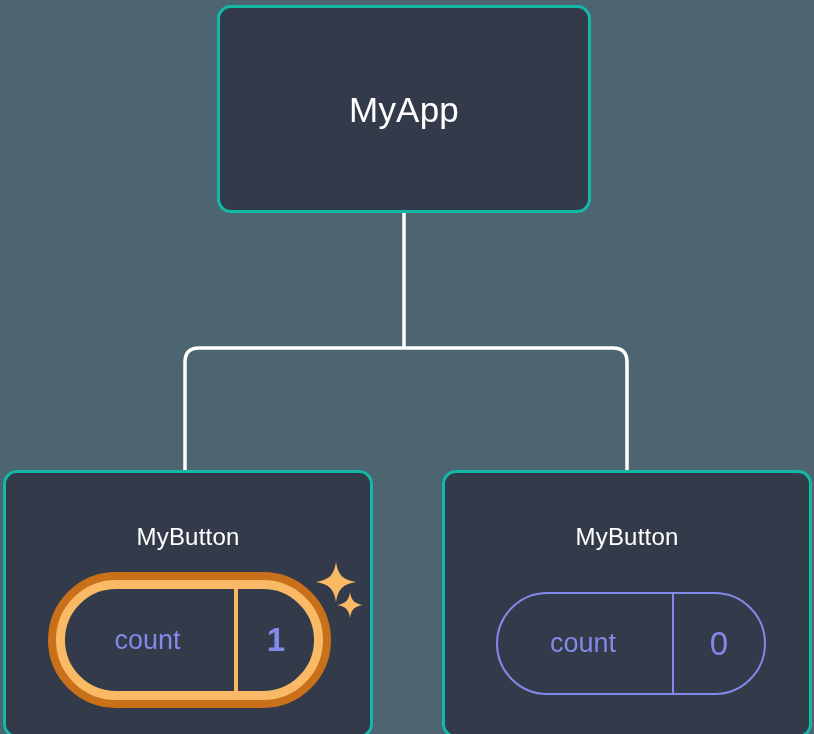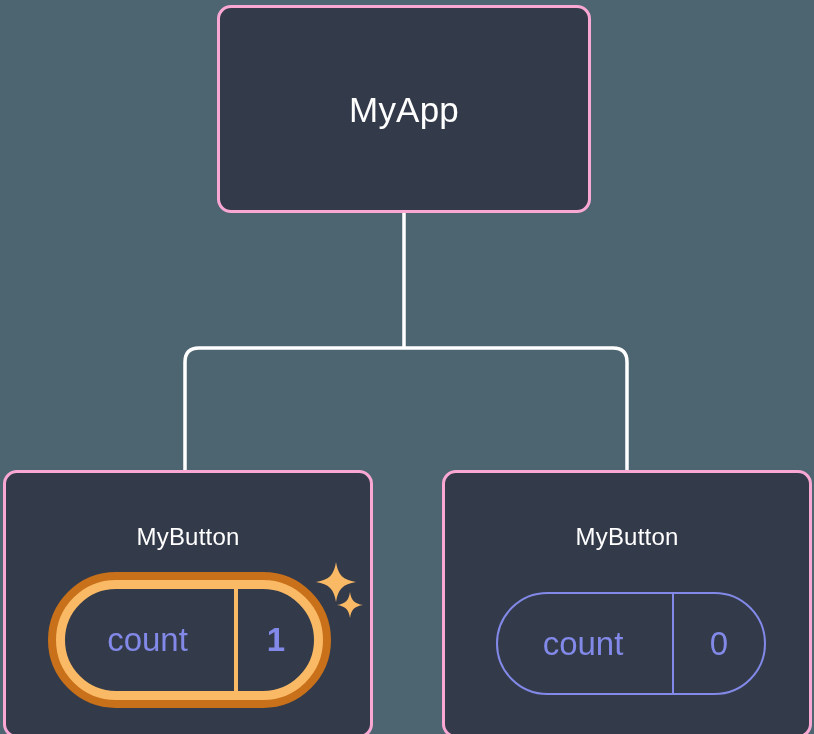--- a/index.html
+++ b/index.html
@@ -24,21 +24,21 @@
     top: 0;
     width: 814px;
     height: 734px;
   }
 
   
   .node {
     position: absolute;
     box-sizing: border-box;
     background: #333a49;
-    border: 3px solid #f9a8d4;
+    border: 3px solid #14b8a6;
     border-radius: 14px;
     z-index: 2;
   }
   .node-root {
     left: 217px;
     top: 5px;
     width: 374px;
     height: 208px;
   }
   .node-child-left {
@@ -84,21 +84,21 @@
   }
   .pill-cell {
     display: flex;
     align-items: center;
     justify-content: center;
     box-sizing: border-box;
     color: #8289e8;
     white-space: nowrap;
   }
   .pill-key {
-    font-size: 33px;
+    font-size: 27px;
     padding-right: 4px;
   }
   .pill-val {
     font-size: 33px;
   }
 
   
   .pill-plain {
     left: 51px;
     top: 119px;

